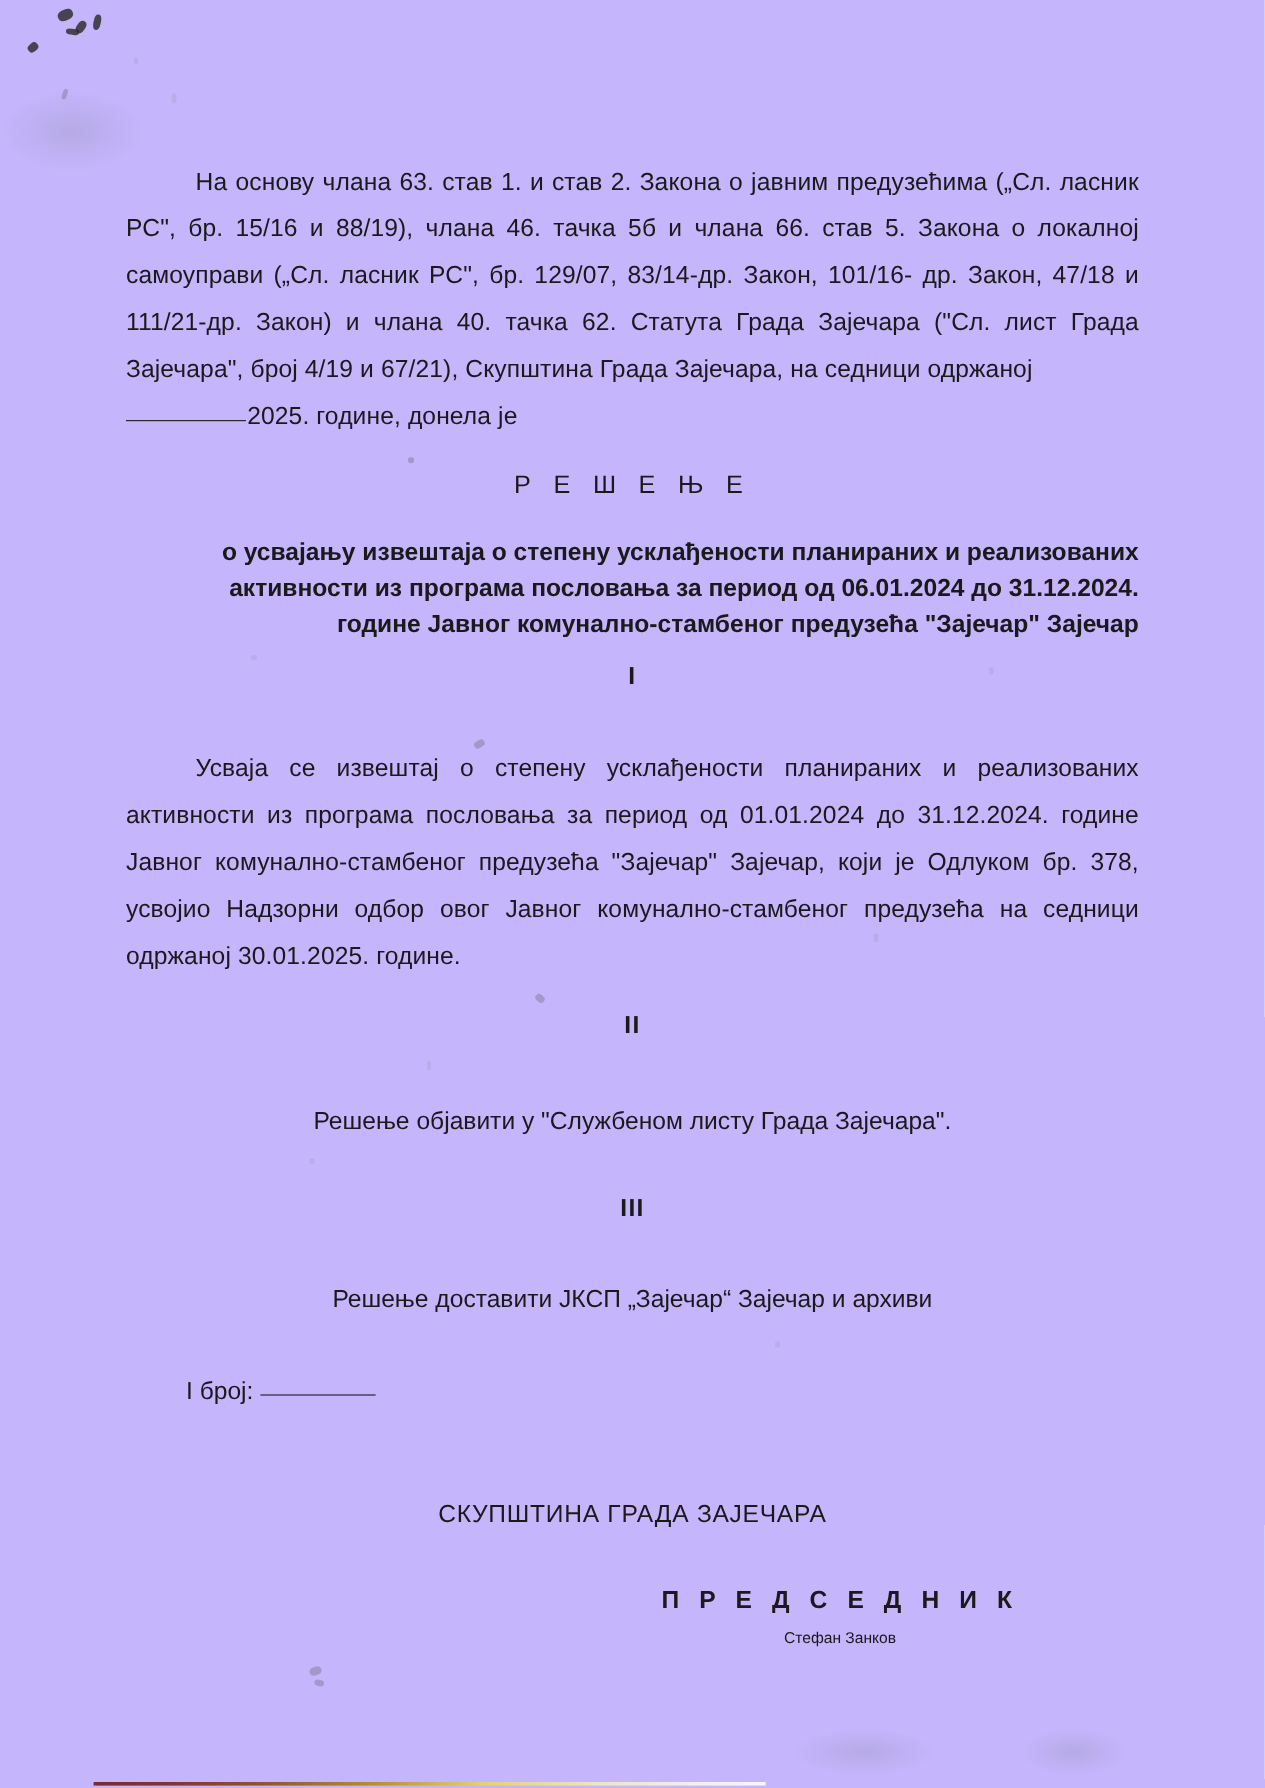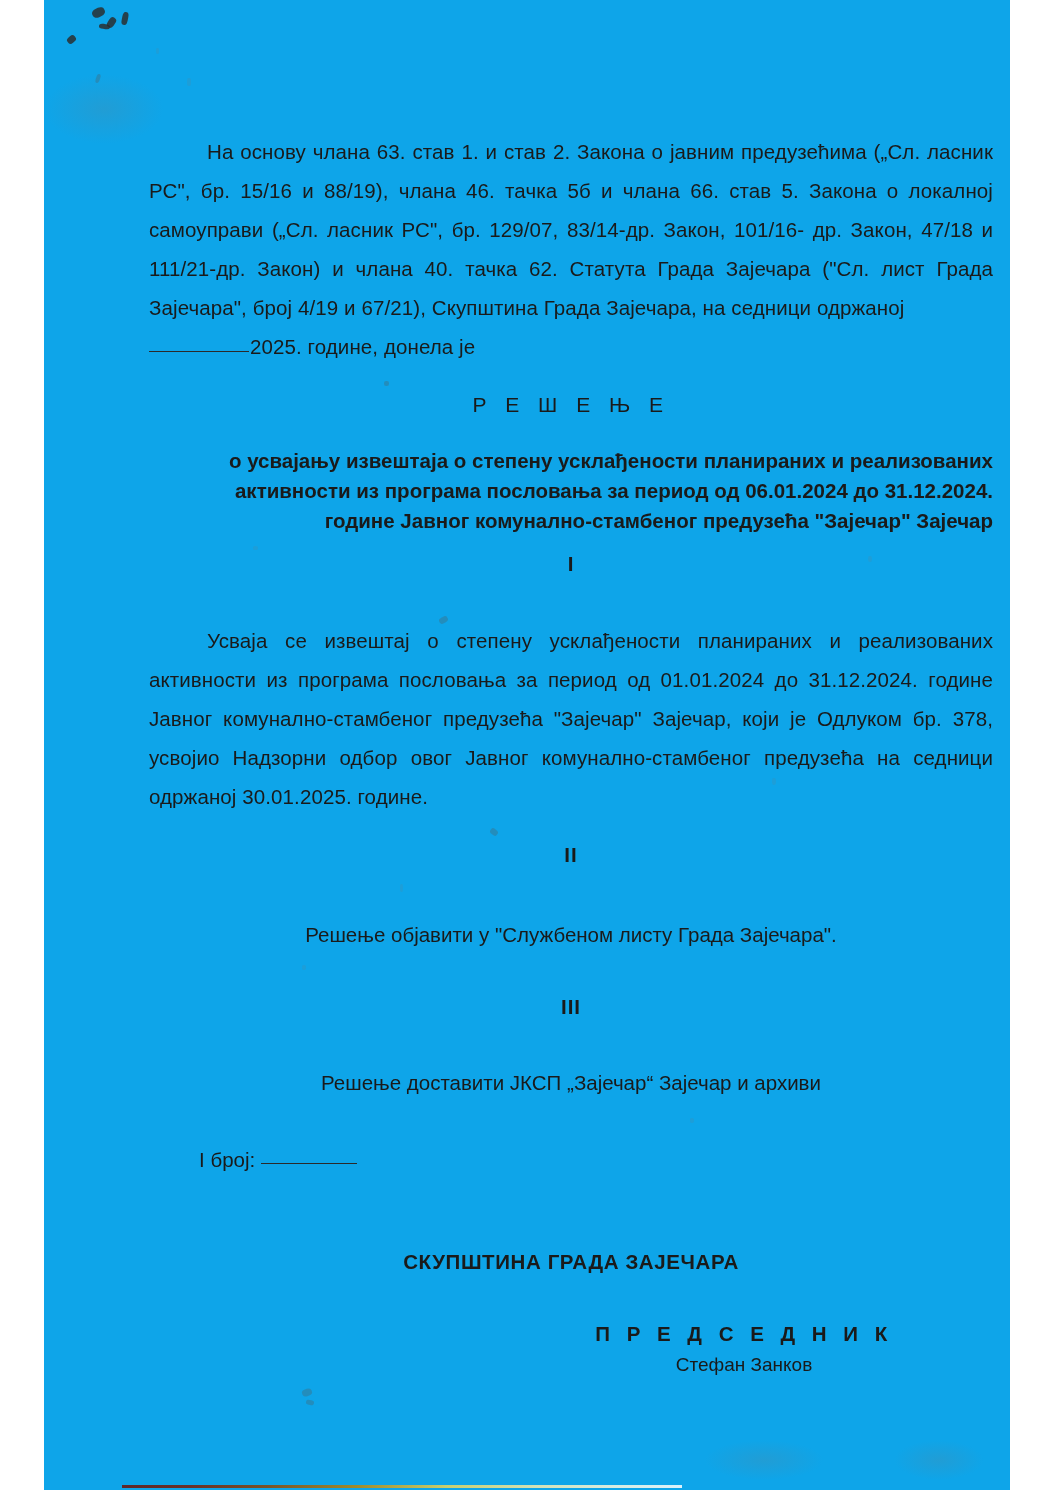--- a/index.html
+++ b/index.html
@@ -7,24 +7,24 @@
     margin: 0;
     padding: 0;
     background: #ffffff;
   }
   body {
     font-family: "Liberation Sans", "DejaVu Sans", sans-serif;
     color: #1a1a1a;
   }
   .page {
     position: relative;
-    width: 966px;
+    width: 1054px;
     height: 1490px;
     margin: 0 auto;
-    background: #0ea5e9;
+    background: #c4b5fd;
     overflow: hidden;
   }
 
   
   .scan-speck {
     position: absolute;
     background: #2b2b2b;
     border-radius: 40%;
     opacity: 0.82;
     pointer-events: none;
@@ -112,36 +112,36 @@
   .rule-mid {
     display: inline-block;
     width: 82px;
     border-bottom: 1.6px solid #2a2a2a;
     vertical-align: 3px;
   }
 
   .assembly {
     text-align: center;
     font-size: 20.5px;
-    font-weight: bold;
+    font-weight: normal;
     letter-spacing: 0.6px;
     margin: 0;
   }
   .sign-block {
     text-align: center;
     margin: 0;
   }
   .sign-title {
     font-size: 20.5px;
     font-weight: bold;
     letter-spacing: 5.5px;
     margin: 0;
   }
   .sign-name {
-    font-size: 19px;
+    font-size: 13px;
     line-height: 38px;
     margin: 0;
   }
 
   
   .pos { position: absolute; }
 </style>
 </head>
 <body>
 

